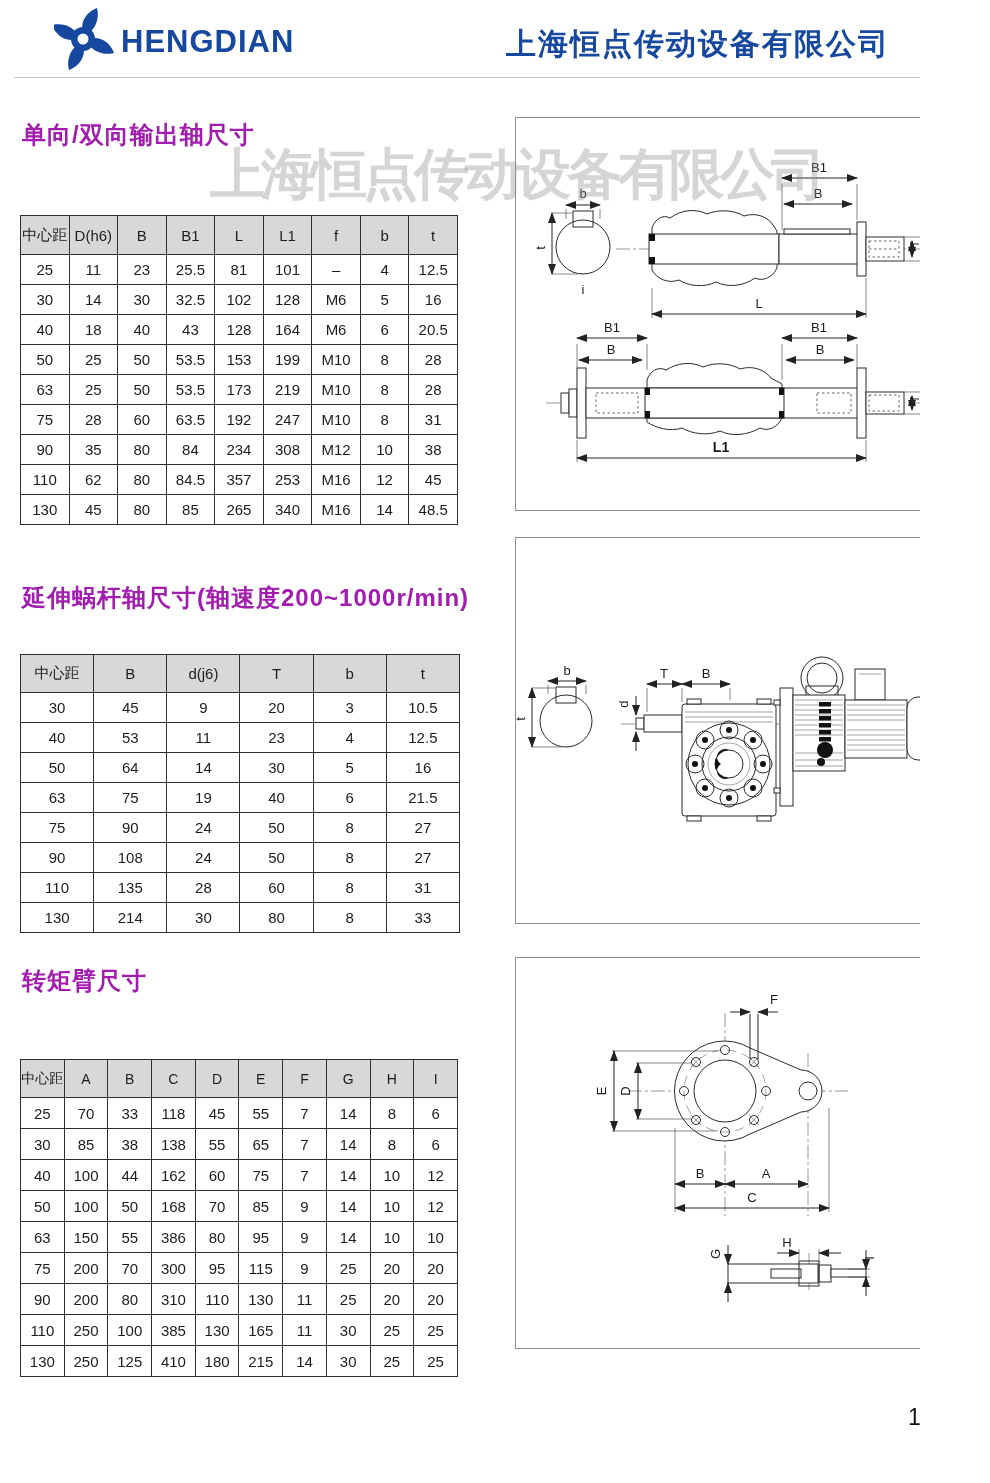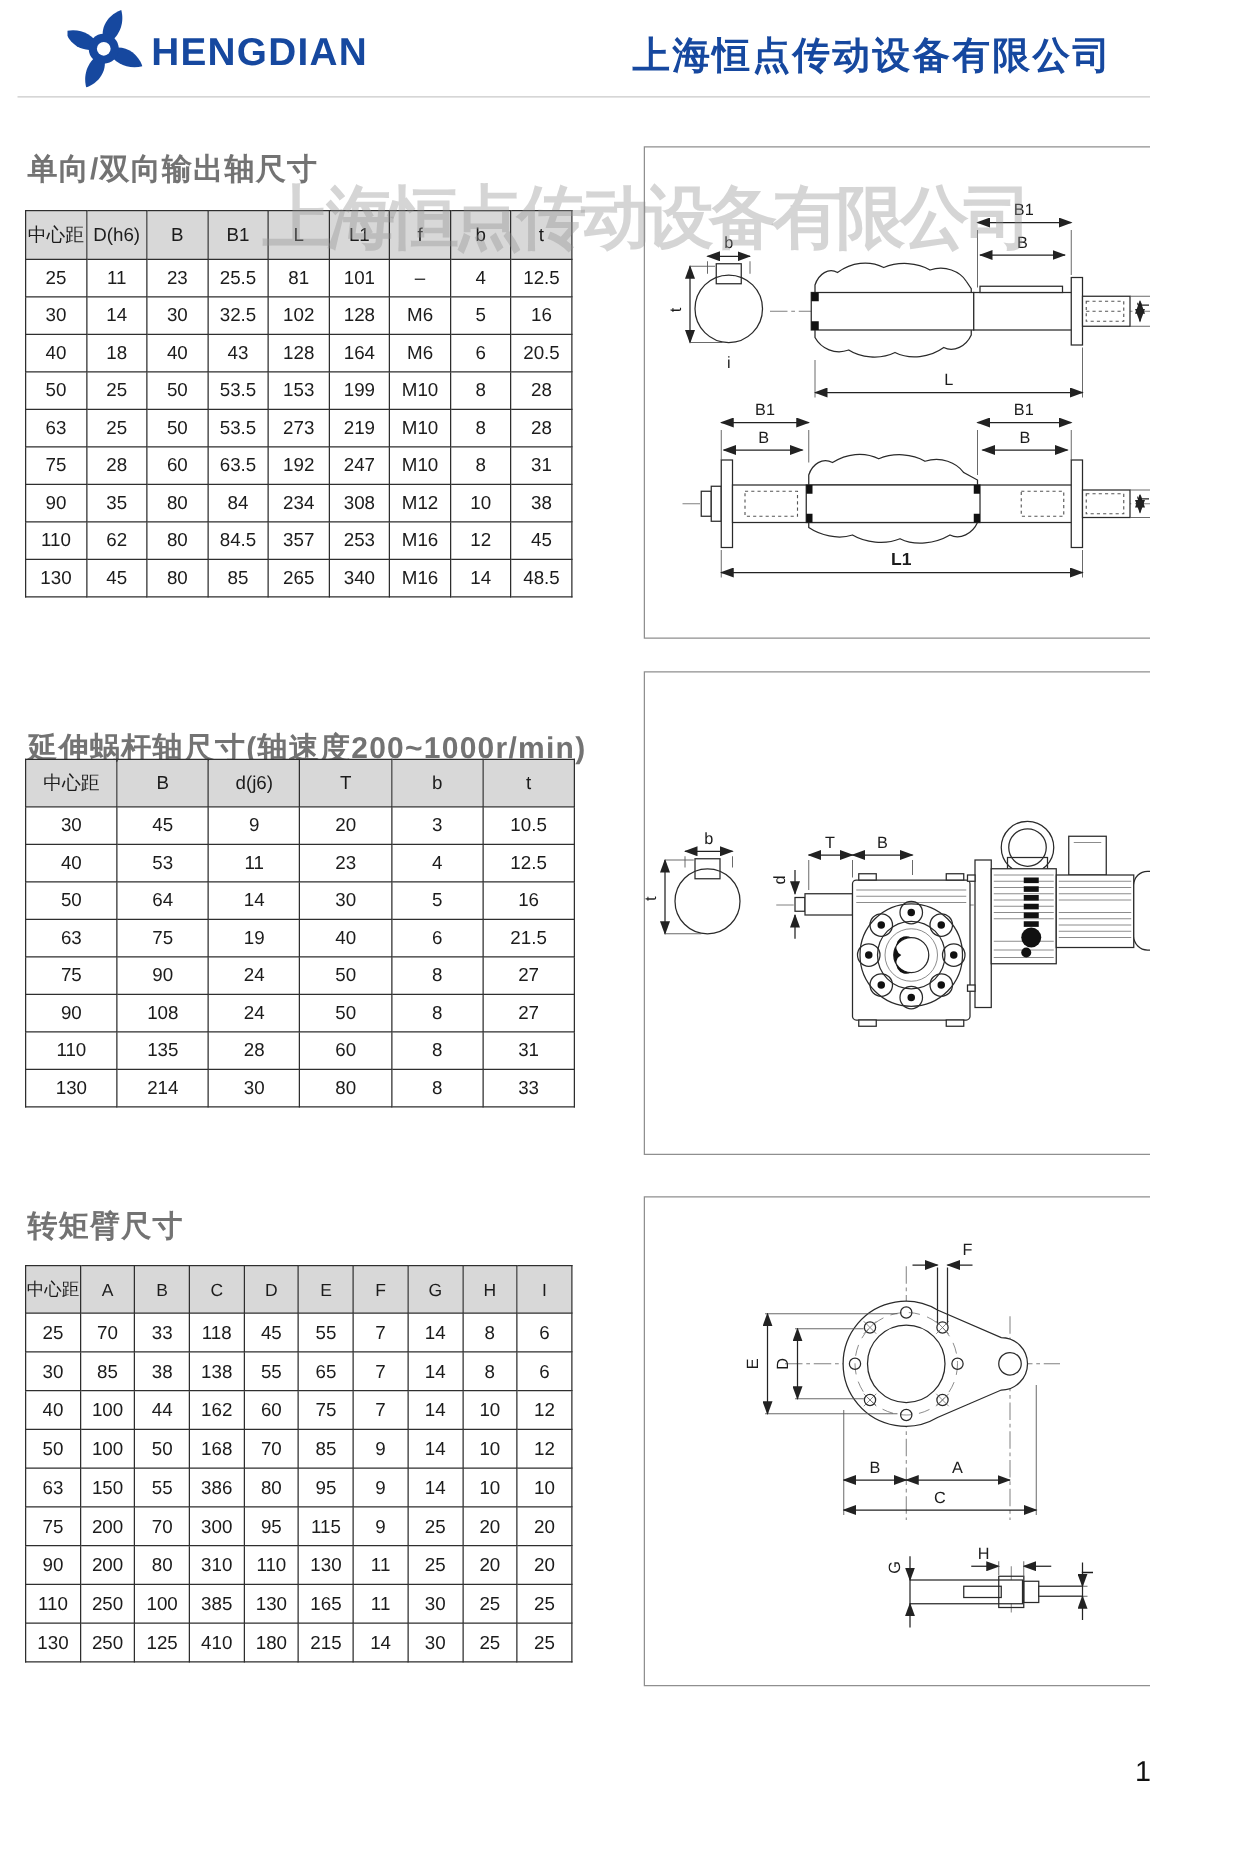--- a/index.html
+++ b/index.html
@@ -13,28 +13,28 @@
   .company{position:absolute;right:30px;top:24px;font-size:30px;font-weight:bold;
            color:#16489f;font-family:"Liberation Serif",serif;letter-spacing:2px;}
   .divider{position:absolute;left:14px;top:77px;width:962px;height:1px;background:#c9c9c9;}
 
   
   .watermark{position:absolute;left:210px;top:138px;font-size:55px;font-weight:bold;
              font-family:"Liberation Serif",serif;letter-spacing:-4px;
              color:rgba(145,145,145,0.38);white-space:nowrap;z-index:9;pointer-events:none;}
 
   
-  .sec-title{position:absolute;left:22px;font-size:24px;font-weight:bold;color:#737373;
+  .sec-title{position:absolute;left:22px;font-size:24px;font-weight:bold;color:#a21caf;
              letter-spacing:1px;white-space:nowrap;text-align:right;}
   #t1-title{top:119px;}
   #t2-title{top:582px;}
   #t3-title{top:965px;}
 
   
-  table{border-collapse:collapse;table-layout:fixed;position:absolute;background:transparent;}
+  table{border-collapse:collapse;table-layout:fixed;position:absolute;background:transparent;margin-top:47px;}
   th,td{border:1px solid #2e2e2e;text-align:center;padding:0;color:#1c1c1c;
         white-space:nowrap;overflow:hidden;}
   th{background:#d8d8d8;font-weight:normal;font-size:15px;height:38px;}
   td{font-size:15px;}
   #table1{left:20px;top:168px;width:438px;}
   #table1 td{height:29px;}
   #table2{left:20px;top:607px;width:440px;}
   #table2 th{height:37px;}
   #table2 td{height:29px;}
   #table3{left:20px;top:1012px;width:438px;}
@@ -142,21 +142,21 @@
           <td>199</td>
           <td>M10</td>
           <td>8</td>
           <td>28</td>
         </tr>
         <tr>
           <td>63</td>
           <td>25</td>
           <td>50</td>
           <td>53.5</td>
-          <td>273</td>
+          <td>173</td>
           <td>219</td>
           <td>M10</td>
           <td>8</td>
           <td>28</td>
         </tr>
         <tr>
           <td>75</td>
           <td>28</td>
           <td>60</td>
           <td>63.5</td>

